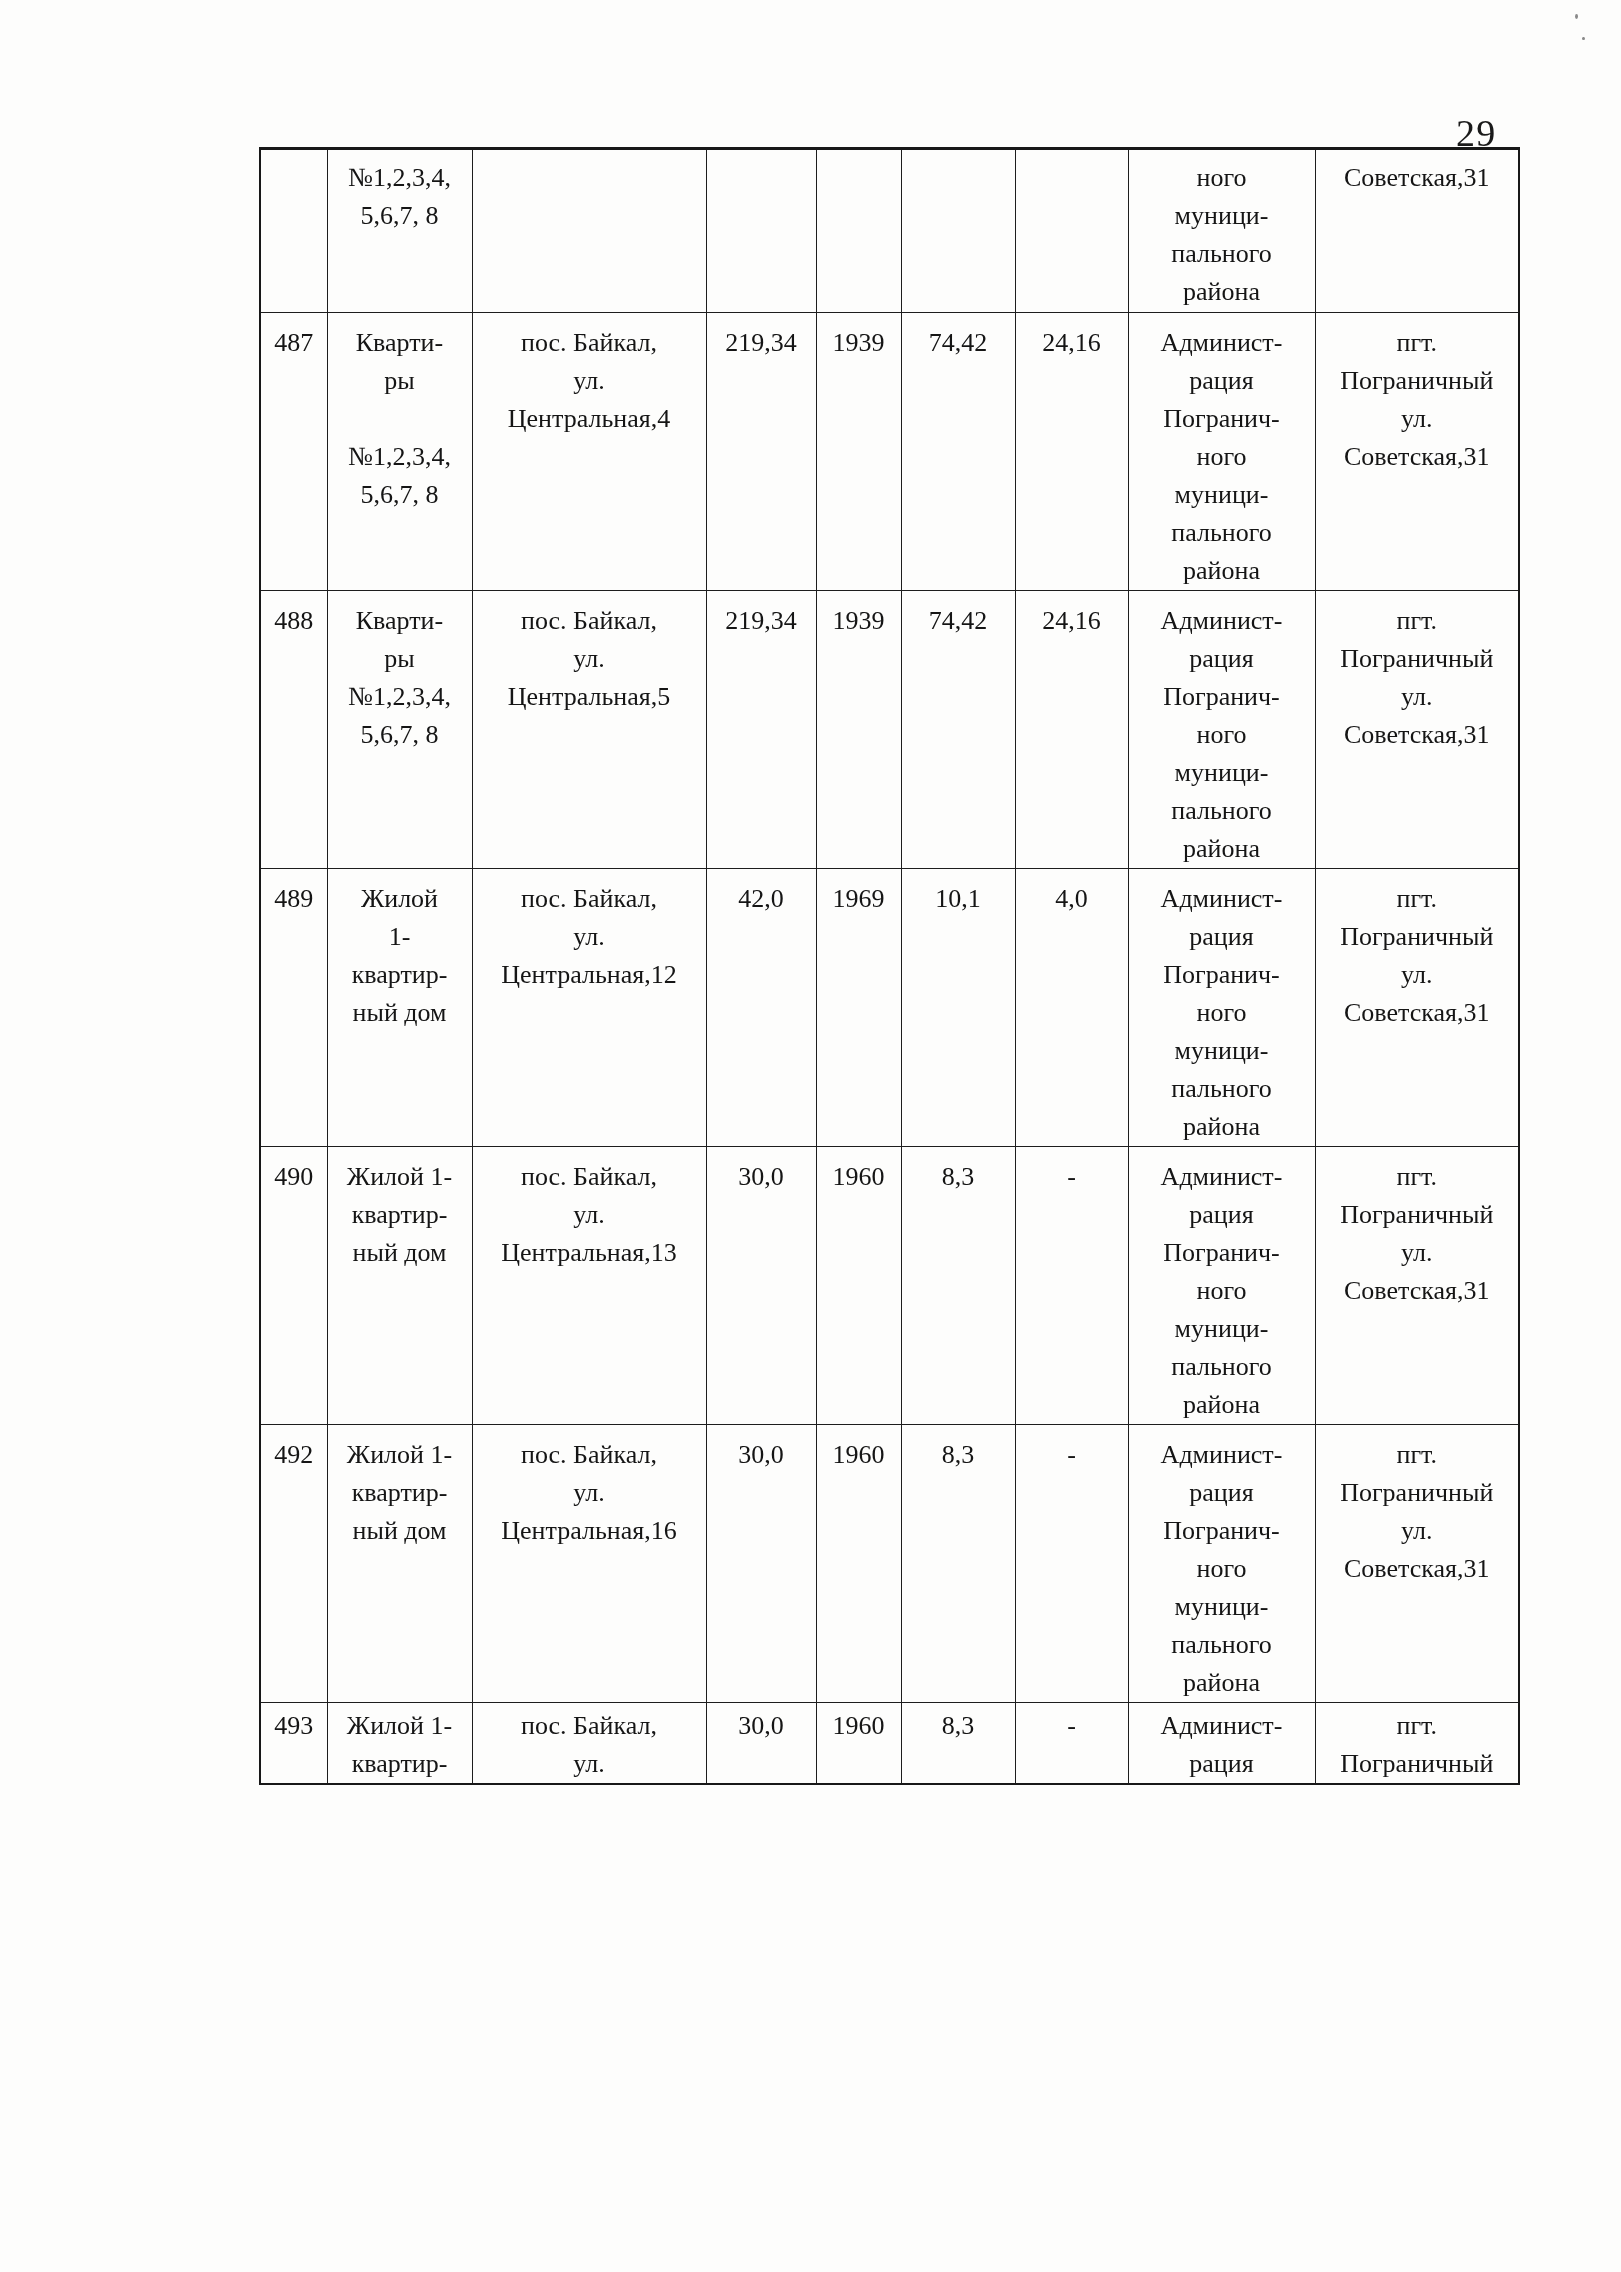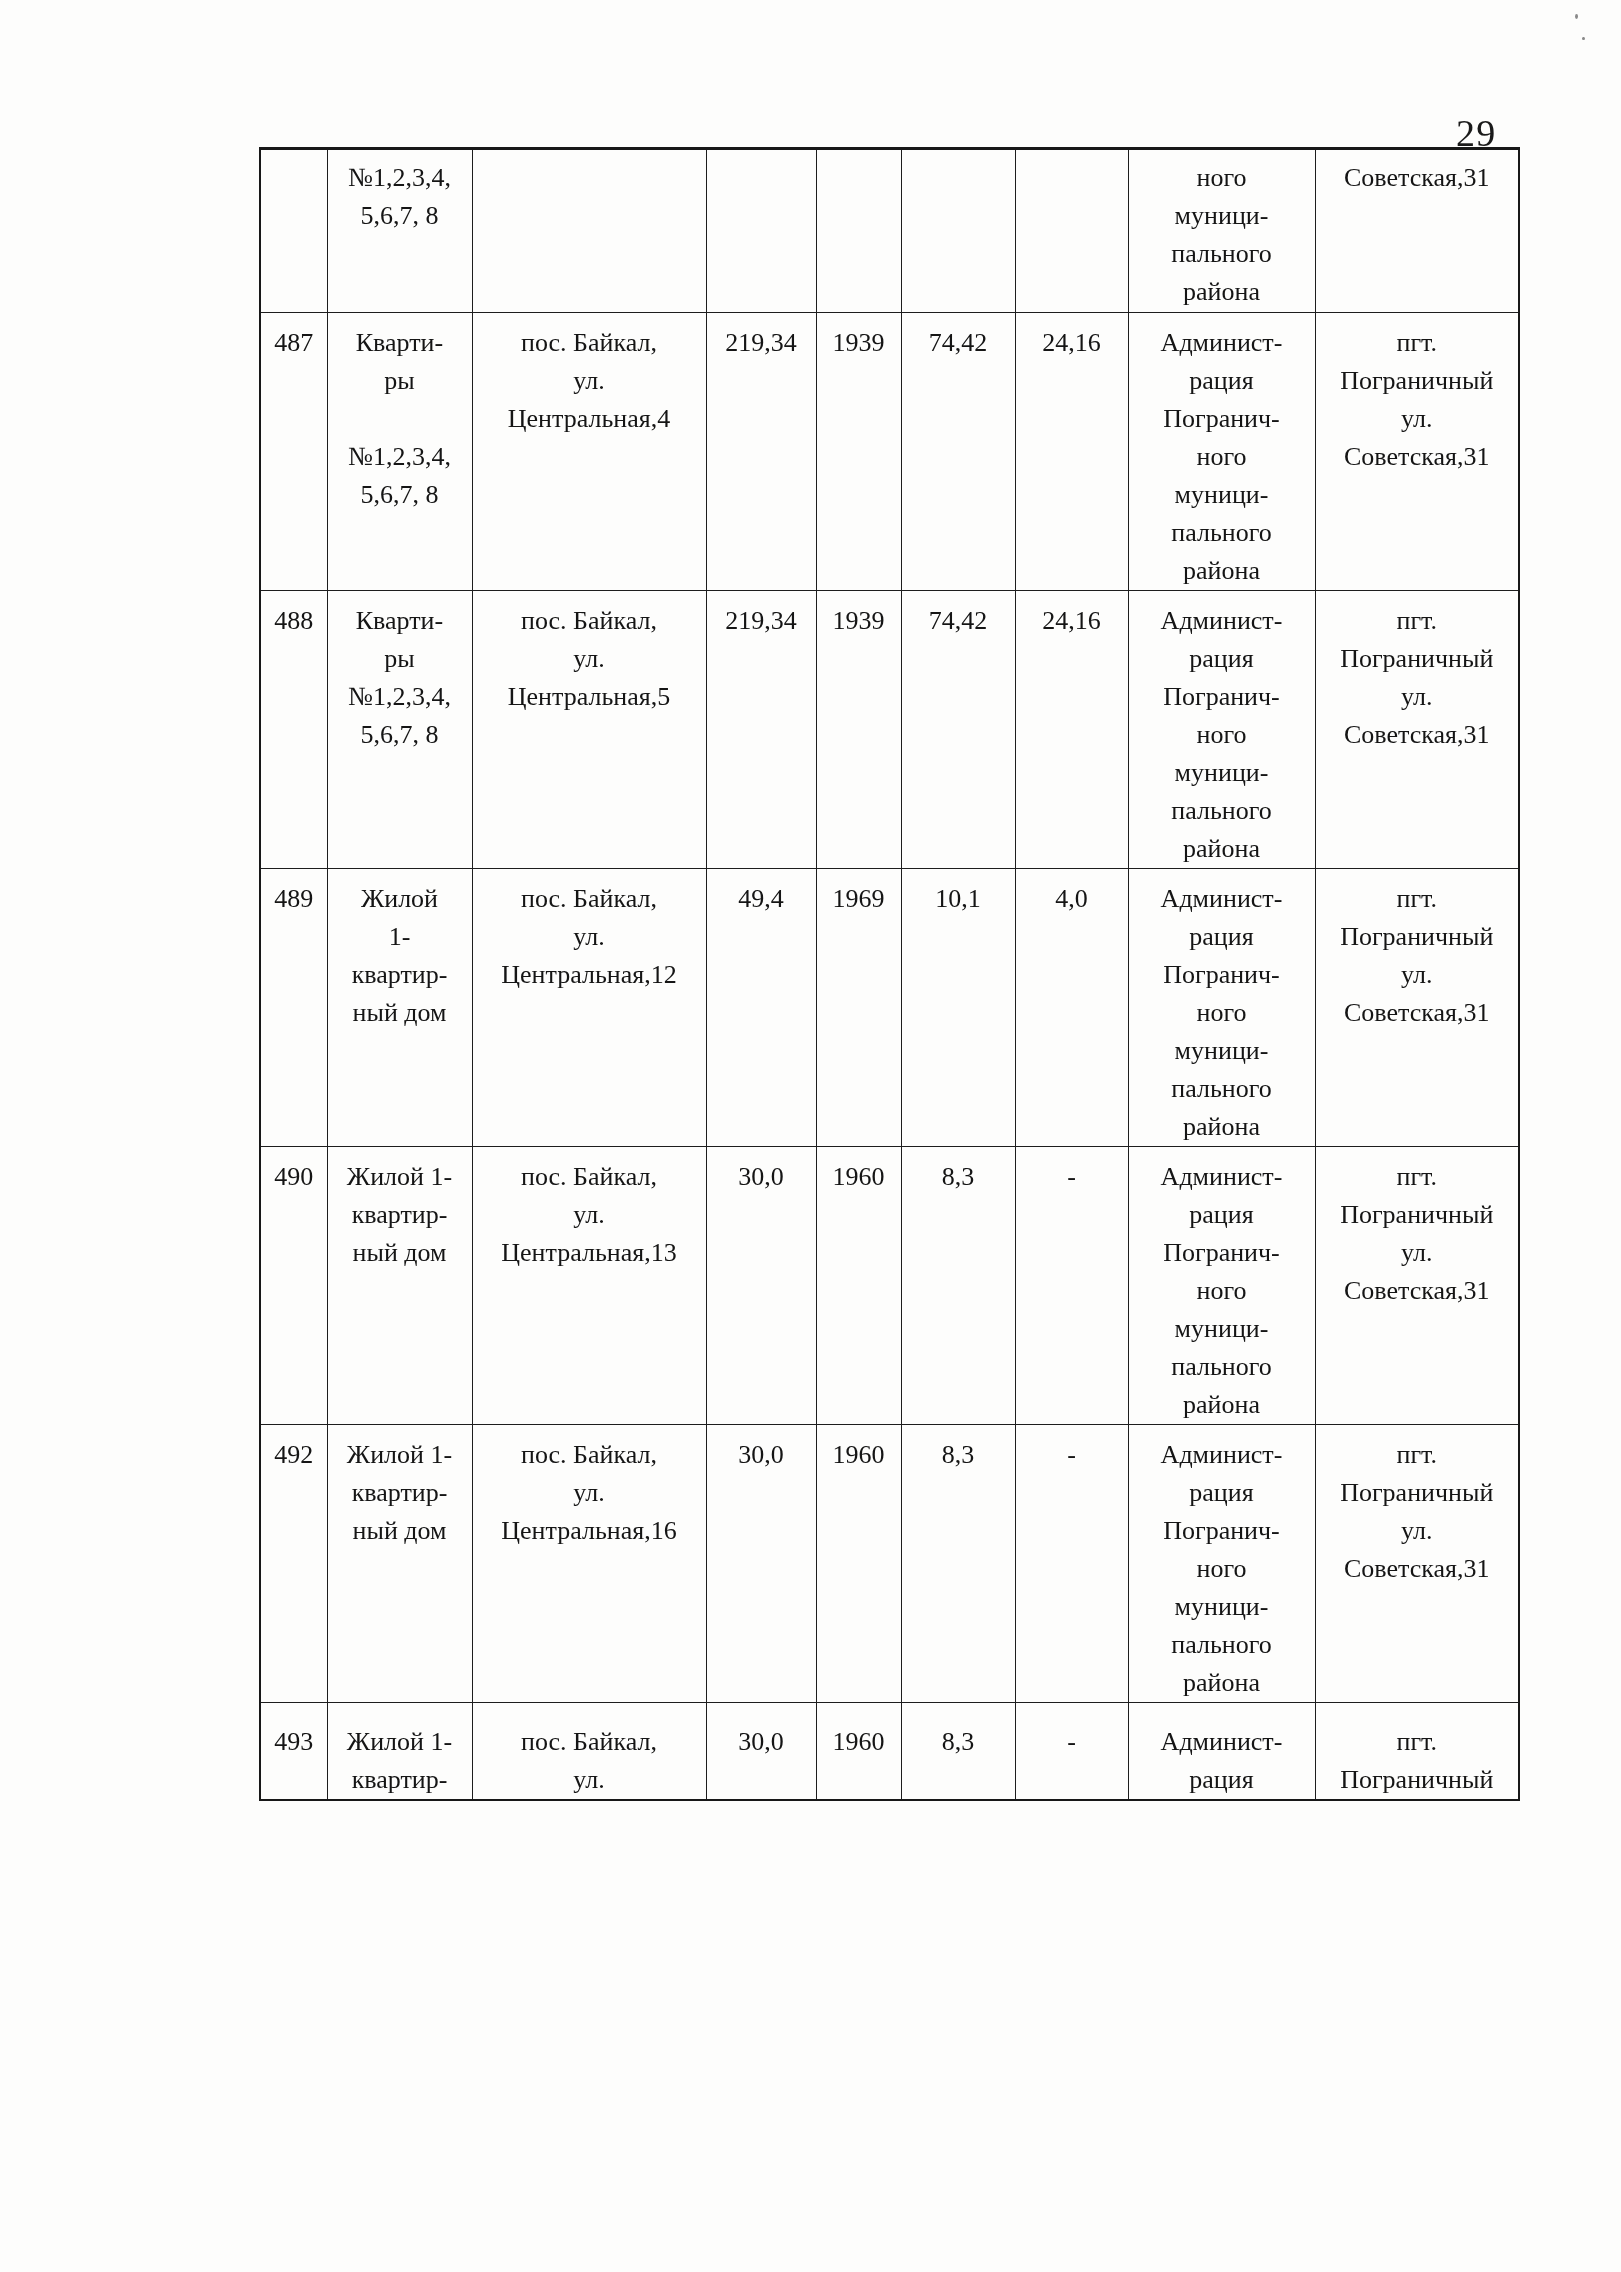--- a/index.html
+++ b/index.html
@@ -44,21 +44,21 @@
     line-height: 38px;
     white-space: pre-line;
     overflow: hidden;
     color: #151515;
   }
   tr.row-cont { height: 164px; }
   tr.row-std  { height: 278px; }
   tr.row-cut  { height: 80px; }
   tr.row-cont td { padding-top: 9px; }
   tr.row-std  td { padding-top: 11px; }
-  tr.row-cut  td { padding-top: 20px; text-align: center; }
+  tr.row-cut  td { padding-top: 4px; text-align: center; }
   .speck {
     position: absolute;
     background: #8a8a8a;
     border-radius: 50%;
   }
   .speck-a { left: 1575px; top: 14.2px; width: 3.2px; height: 5.2px; }
   .speck-b { left: 1582px; top: 37px; width: 2.6px; height: 3.2px; }
 </style>
 </head>
 <body>
@@ -149,21 +149,21 @@
     </tr>
     <tr class="row-std">
       <td>489</td>
       <td>Жилой
 1-
 квартир-
 ный дом</td>
       <td>пос. Байкал,
 ул.
 Центральная,12</td>
-      <td>49,4</td>
+      <td>42,0</td>
       <td>1969</td>
       <td>10,1</td>
       <td>4,0</td>
       <td>Админист-
 рация
 Погранич-
 ного
 муници-
 пального
 района</td>

